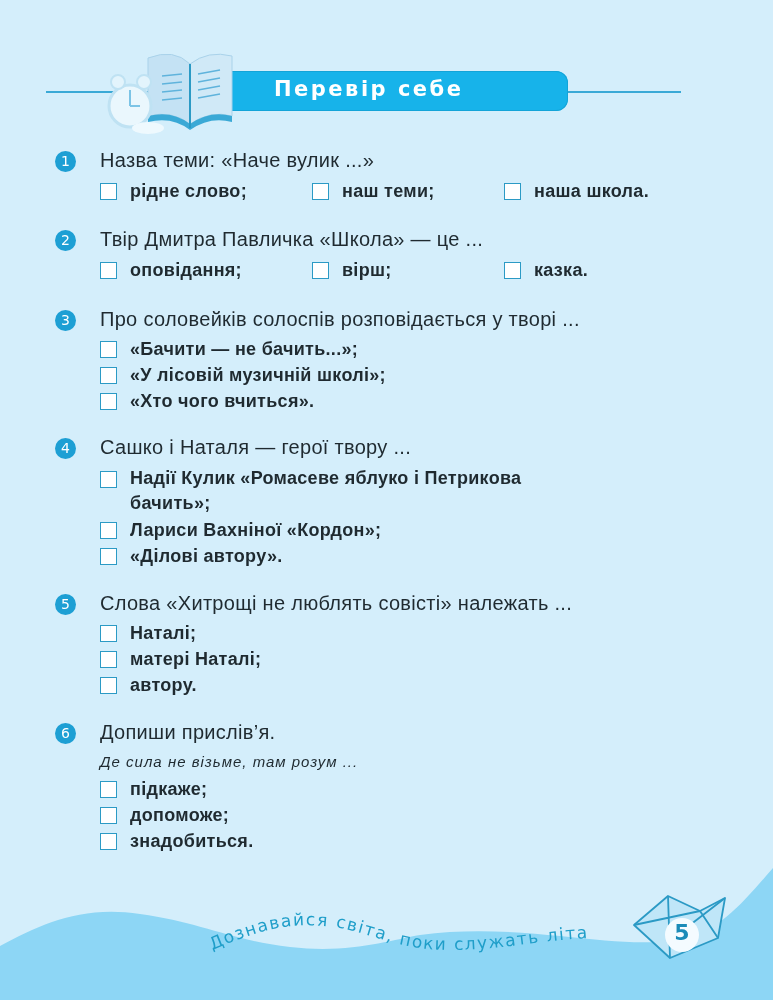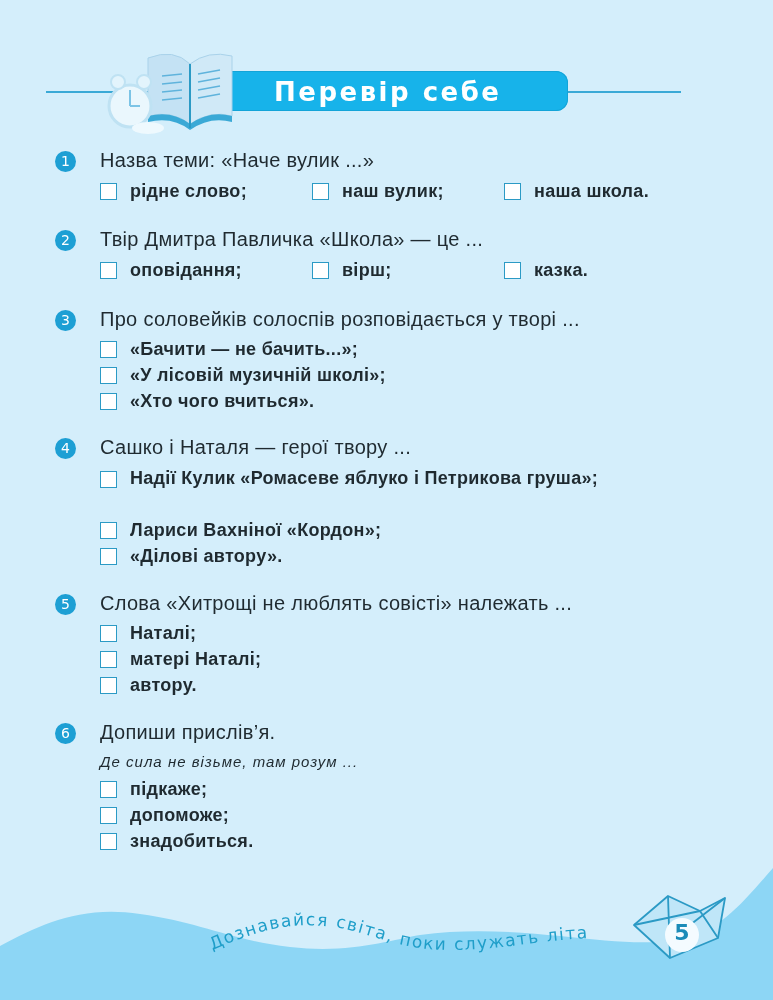--- a/index.html
+++ b/index.html
@@ -17,21 +17,21 @@
       position: absolute; left: 46px; right: 92px; top: 91px; height: 2px;
       background: #3aa9d6;
     }
     .header-banner {
       position: absolute; left: 228px; top: 71px; width: 340px; height: 40px;
       background: #17b3ea; border-radius: 0 12px 12px 0;
       box-shadow: inset 0 0 0 1px #13a4d8;
     }
     .header-banner .banner-title {
       position: absolute; left: 46px; top: 6px;
-      color: #ffffff; font-weight: bold; font-size: 26px; letter-spacing: 2.5px;
+      color: #ffffff; font-weight: bold; font-size: 21px; letter-spacing: 2.5px;
       font-family: "DejaVu Sans", sans-serif;
       text-align: center;
     }
     .header-art { position: absolute; left: 104px; top: 44px; width: 140px; height: 96px; }
 
     
     .q { position: absolute; left: 55px; }
     .q-num {
       position: absolute; left: 0; top: 0;
       width: 21px; height: 21px; border-radius: 50%;
@@ -108,21 +108,21 @@
 
   <div class="q" style="top:151px;">
     <div class="q-num">1</div>
     <div class="q-text">Назва теми: «Наче вулик ...»</div>
     <label class="opt" style="left:45px; top:30px;">
       <span class="cb"></span>
       <span class="opt-label">рідне слово;</span>
     </label>
     <label class="opt" style="left:257px; top:30px;">
       <span class="cb"></span>
-      <span class="opt-label">наш вулик;</span>
+      <span class="opt-label">наш теми;</span>
     </label>
     <label class="opt" style="left:449px; top:30px;">
       <span class="cb"></span>
       <span class="opt-label">наша школа.</span>
     </label>
   </div>
 
   <div class="q" style="top:230px;">
     <div class="q-num">2</div>
     <div class="q-text">Твір Дмитра Павличка «Школа» — це ...</div>
@@ -155,21 +155,21 @@
       <span class="cb"></span>
       <span class="opt-label">«Хто чого вчиться».</span>
     </label>
   </div>
 
   <div class="q" style="top:438px;">
     <div class="q-num">4</div>
     <div class="q-text">Сашко і Наталя — герої твору ...</div>
     <label class="opt" style="left:45px; top:31px;">
       <span class="cb"></span>
-      <span class="opt-label wrap" style="top:-3px;">Надії Кулик «Ромасеве яблуко і Петрикова груша»;</span>
+      <span class="opt-label wrap" style="top:-3px;">Надії Кулик «Ромасеве яблуко і Петрикова бачить»;</span>
     </label>
     <label class="opt" style="left:45px; top:82px;">
       <span class="cb"></span>
       <span class="opt-label">Лариси Вахніної «Кордон»;</span>
     </label>
     <label class="opt" style="left:45px; top:108px;">
       <span class="cb"></span>
       <span class="opt-label">«Ділові автору».</span>
     </label>
   </div>

